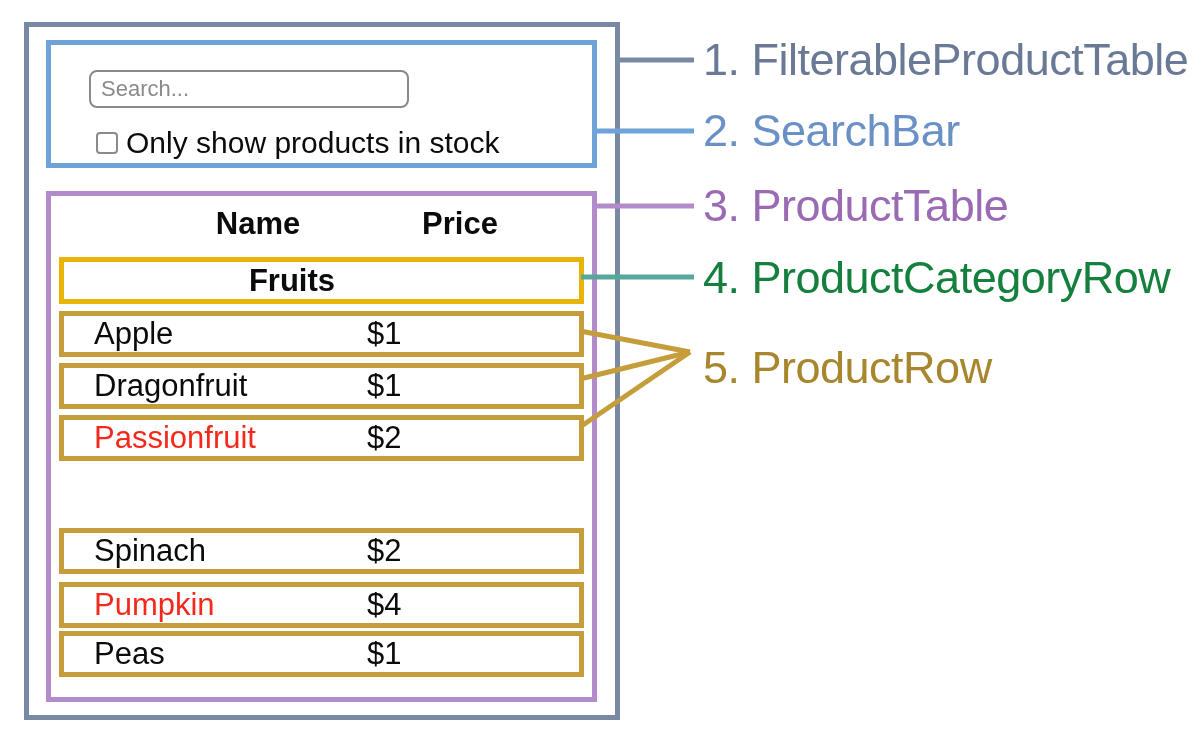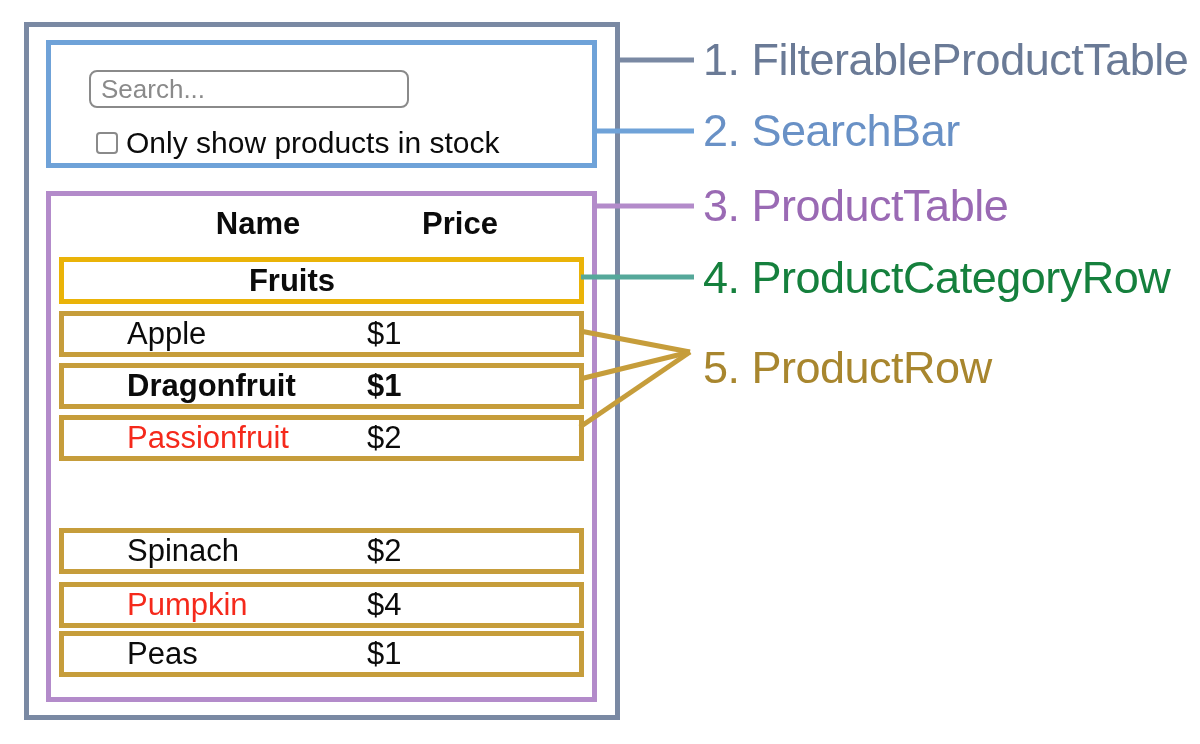--- a/index.html
+++ b/index.html
@@ -8,42 +8,42 @@
     font-family:"Liberation Sans", sans-serif;color:#0b0b0b;
   }
   .box{position:absolute;box-sizing:border-box;background:#ffffff;}
   .outer-box{left:24px;top:22px;width:596px;height:698px;border:5px solid #7a89a3;}
   .searchbar-box{left:46px;top:40px;width:551px;height:128px;border:5px solid #6fa2d8;}
   .producttable-box{left:46px;top:191px;width:551px;height:511px;border:5px solid #b38bca;}
 
   .search-input{
     position:absolute;left:38px;top:25px;width:320px;height:38px;box-sizing:border-box;
     border:2px solid #8a8a8a;border-radius:8px;padding:0 0 0 10px;
-    font-family:"Liberation Sans", sans-serif;font-size:26px;color:#222;outline:none;background:#fff;
+    font-family:"Liberation Sans", sans-serif;font-size:22px;color:#222;outline:none;background:#fff;
   }
   .search-input::placeholder{color:#8a8a8a;opacity:1;}
   .check-row{position:absolute;left:45px;top:80px;height:36px;display:flex;align-items:center;gap:8px;}
   .checkbox{display:inline-block;width:22px;height:22px;box-sizing:border-box;
     border:2px solid #8a8a8a;border-radius:4px;background:#fff;}
   .check-label{font-size:30px;color:#0b0b0b;white-space:nowrap;}
 
   .headers{position:absolute;left:0;top:8px;width:541px;height:40px;margin-left:33px;}
   .headers span{position:absolute;top:0;line-height:40px;font-size:31px;font-weight:bold;transform:translateX(-50%);white-space:nowrap;}
   .h-name{left:174px;}
   .h-price{left:376px;}
 
   .trow{position:absolute;left:8px;width:525px;box-sizing:border-box;background:#fff;}
   .category-row{height:47px;border:5px solid #eab308;}
   .category-row span{position:absolute;left:228px;top:50%;transform:translate(-50%,-50%);
     font-size:31px;font-weight:bold;white-space:nowrap;}
-  .product-row{height:46px;border:5px solid #c69d3b;display:flex;align-items:center;padding-left:33px;}
+  .product-row{height:46px;border:5px solid #c69d3b;display:flex;align-items:center;}
   .product-row .p-name{padding-left:30px;font-size:31px;white-space:nowrap;}
   .product-row .p-price{position:absolute;left:303px;font-size:31px;white-space:nowrap;}
 
-  .row-fruits-cat{top:61px;}  .row-apple{top:115px;} .row-dragonfruit{top:167px;font-weight:bold;} .row-passionfruit{top:219px;}
+  .row-fruits-cat{top:61px;}  .row-apple{top:115px;} .row-dragonfruit{top:167px;} .row-passionfruit{top:219px;}
   .row-veg-cat{top:277px;}    .row-spinach{top:332px;} .row-pumpkin{top:386px;} .row-peas{top:435px;}
 
   .connectors{position:absolute;left:0;top:0;width:1200px;height:744px;pointer-events:none;}
 
   .legend-label{position:absolute;left:703px;font-size:45px;line-height:52px;letter-spacing:-0.5px;white-space:nowrap;}
   .ll-1{top:34px;color:#6a7a96;}
   .ll-2{top:105px;color:#6991c6;}
   .ll-3{top:180px;color:#9a6ab4;}
   .ll-4{top:252px;color:#15803d;}
   .ll-5{top:342px;color:#a8862e;}

